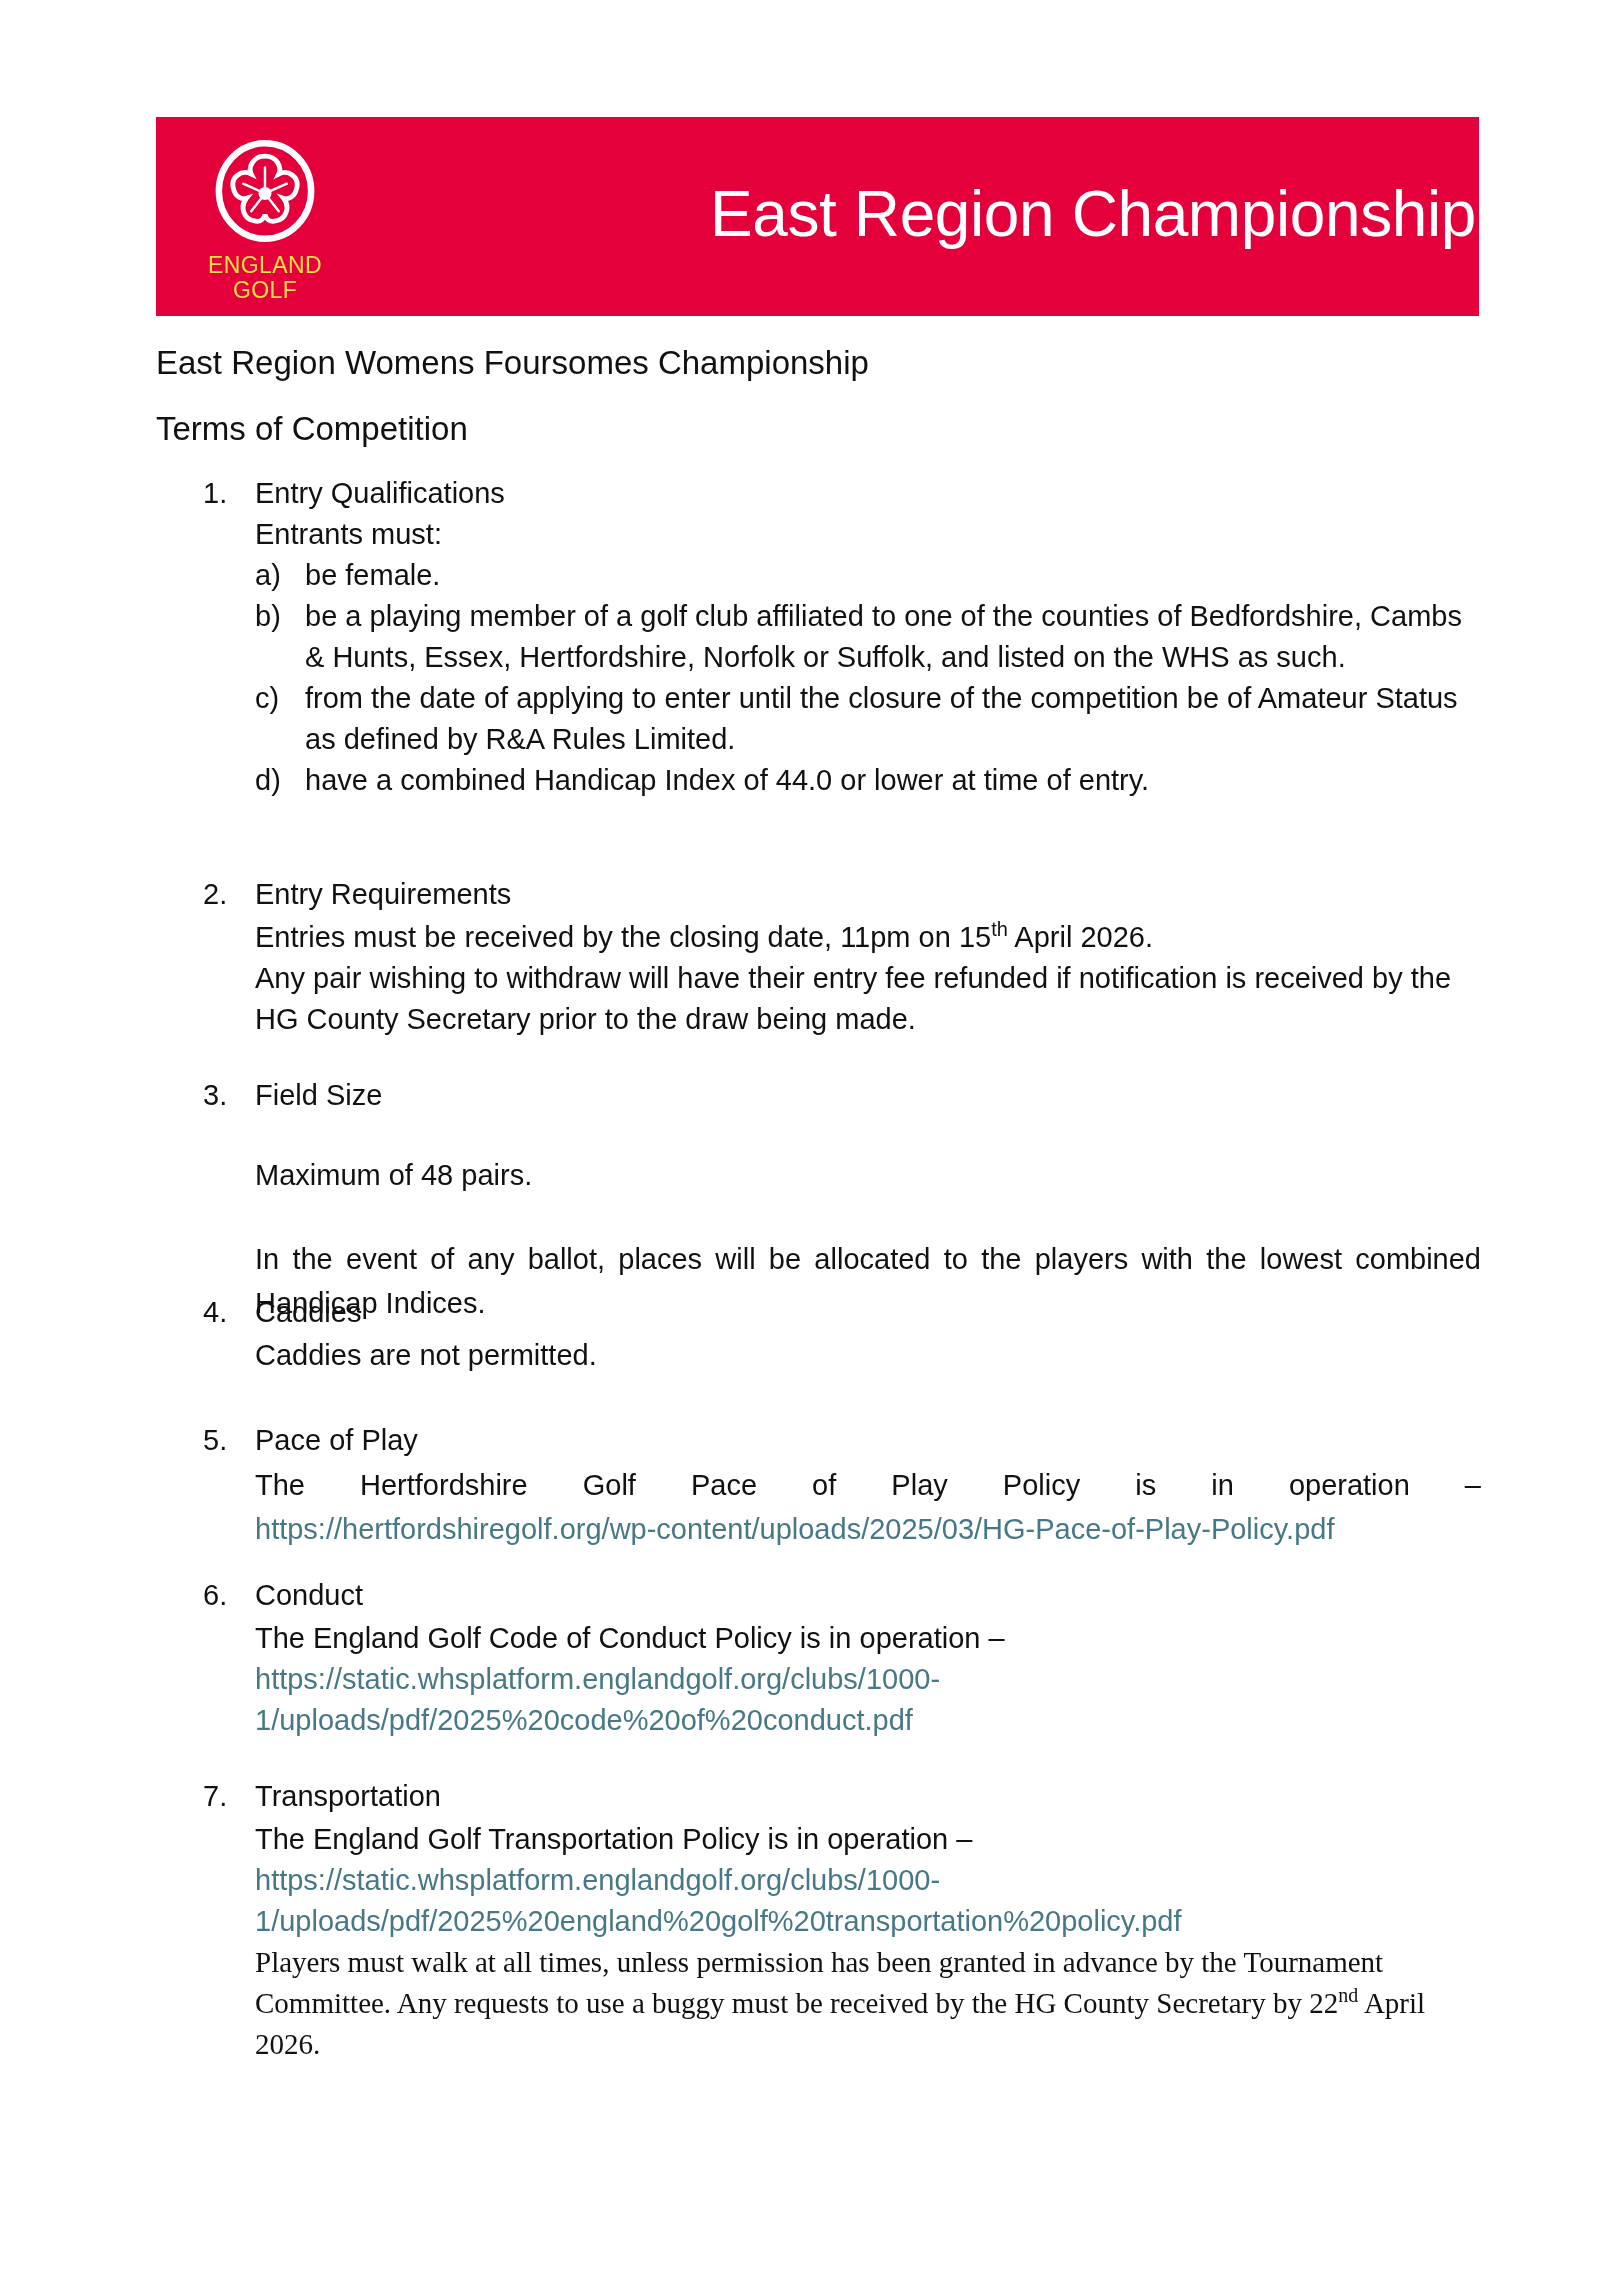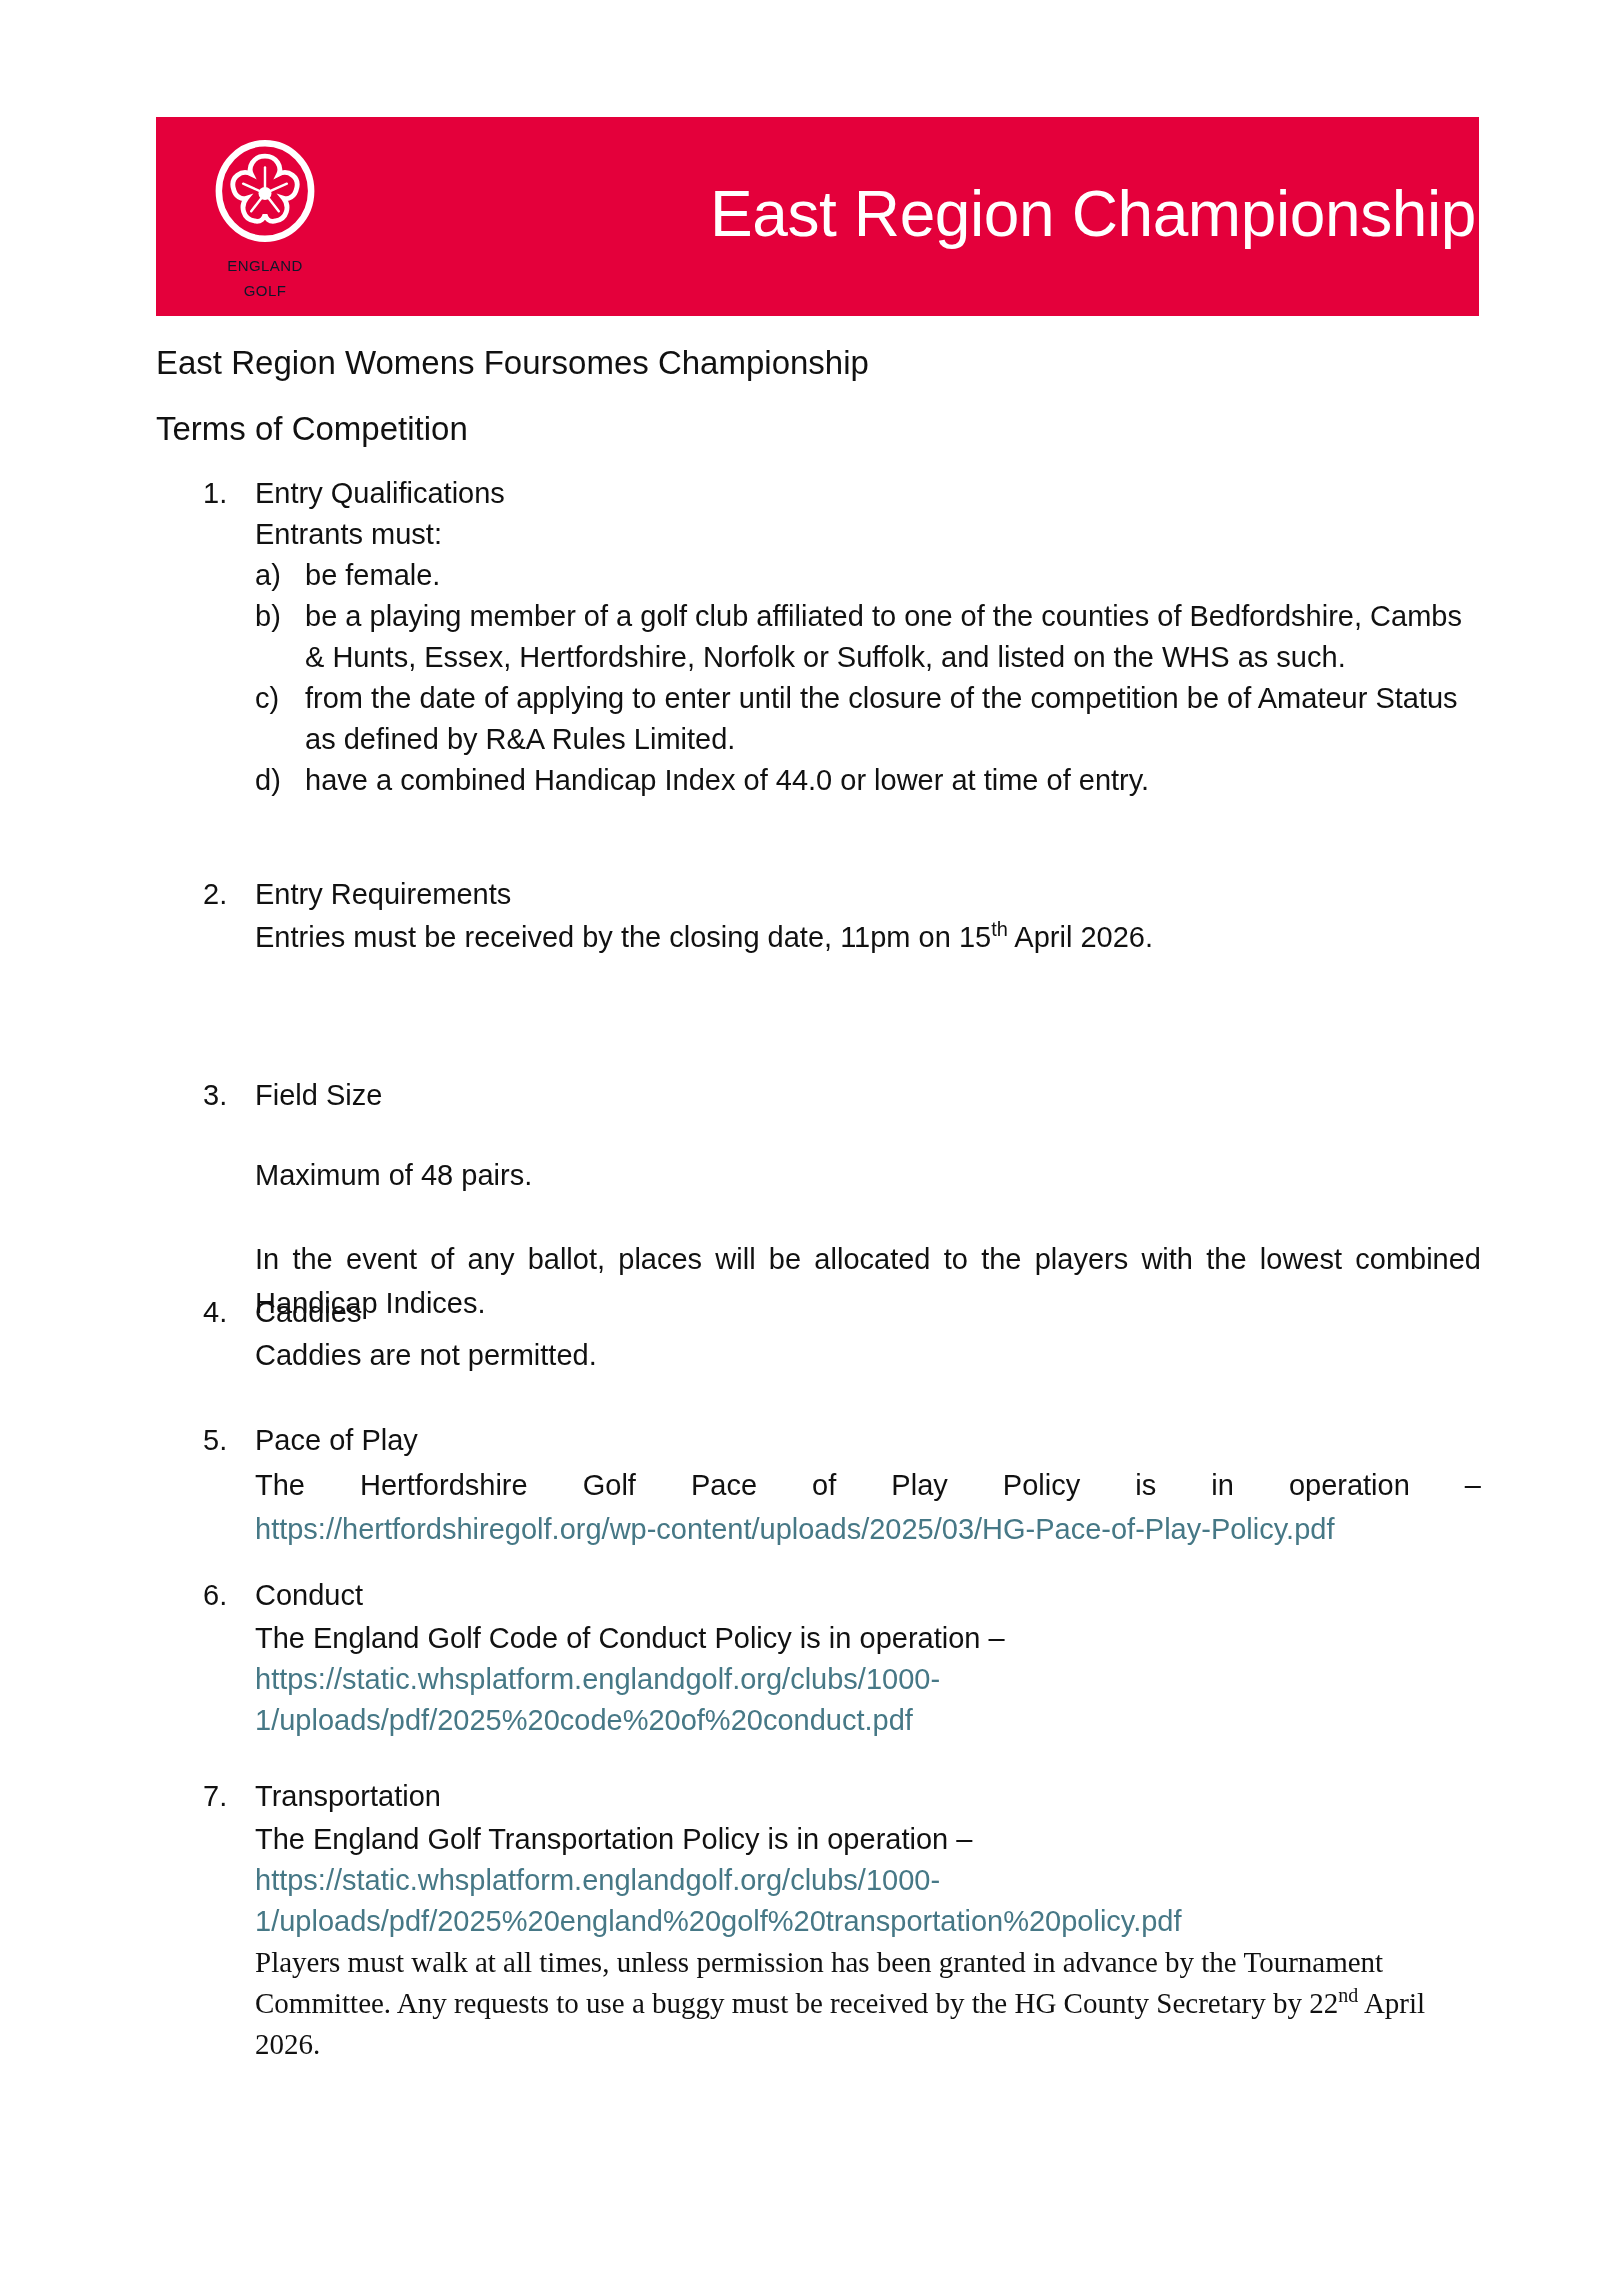--- a/index.html
+++ b/index.html
@@ -10,21 +10,21 @@
     }
     .banner {
       position: absolute; left: 156px; top: 117px; width: 1323px; height: 199px;
       background: #E4003B;
     }
     .logo {
       position: absolute; left: 50px; top: 23px; width: 118px; text-align: center; color: #fff;
     }
     .logo svg { display: block; margin: 0 auto; }
     .logo-text {
-      font-size: 15px; line-height: 25px; letter-spacing: 0.4px; margin-top: 11.4px; color: #0f172a;
+      font-size: 23px; line-height: 25px; letter-spacing: 0.4px; margin-top: 11.4px; color: #fde047;
     }
     .banner-title {
       position: absolute; left: 554px; top: 68px; font-size: 64px; line-height: 58px;
       color: #ffffff; white-space: nowrap; letter-spacing: -0.4px;
     }
     .doc-title, .doc-subtitle {
       position: absolute; left: 156px; font-size: 33px; line-height: 36px; white-space: nowrap;
     }
     .doc-title { top: 345px; }
     .doc-subtitle { top: 411px; }
@@ -93,20 +93,21 @@
       <span>have a combined Handicap Index of 44.0 or lower at time of entry.</span>
     </div>
   </div>
 </div>
 
 <div class="section" style="top:876px;">
   <div class="sec-num">2.</div>
   <div class="sec-body">
     <div class="heading">Entry Requirements</div>
     <div class="line"><span>Entries must be received by the closing date, 11pm on 15</span><sup>th</sup><span> April 2026.</span></div>
+    <div class="line">Any pair wishing to withdraw will have their entry fee refunded if notification is received by the HG County Secretary prior to the draw being made.</div>
   </div>
 </div>
 
 <div class="section" style="top:1077px;">
   <div class="sec-num">3.</div>
   <div class="sec-body">
     <div class="heading">Field Size</div>
     <div class="line spaced">Maximum of 48 pairs.</div>
     <div class="line spaced" style="text-align:justify;">In the event of any ballot, places will be allocated to the players with the lowest combined Handicap Indices.</div>
   </div>

